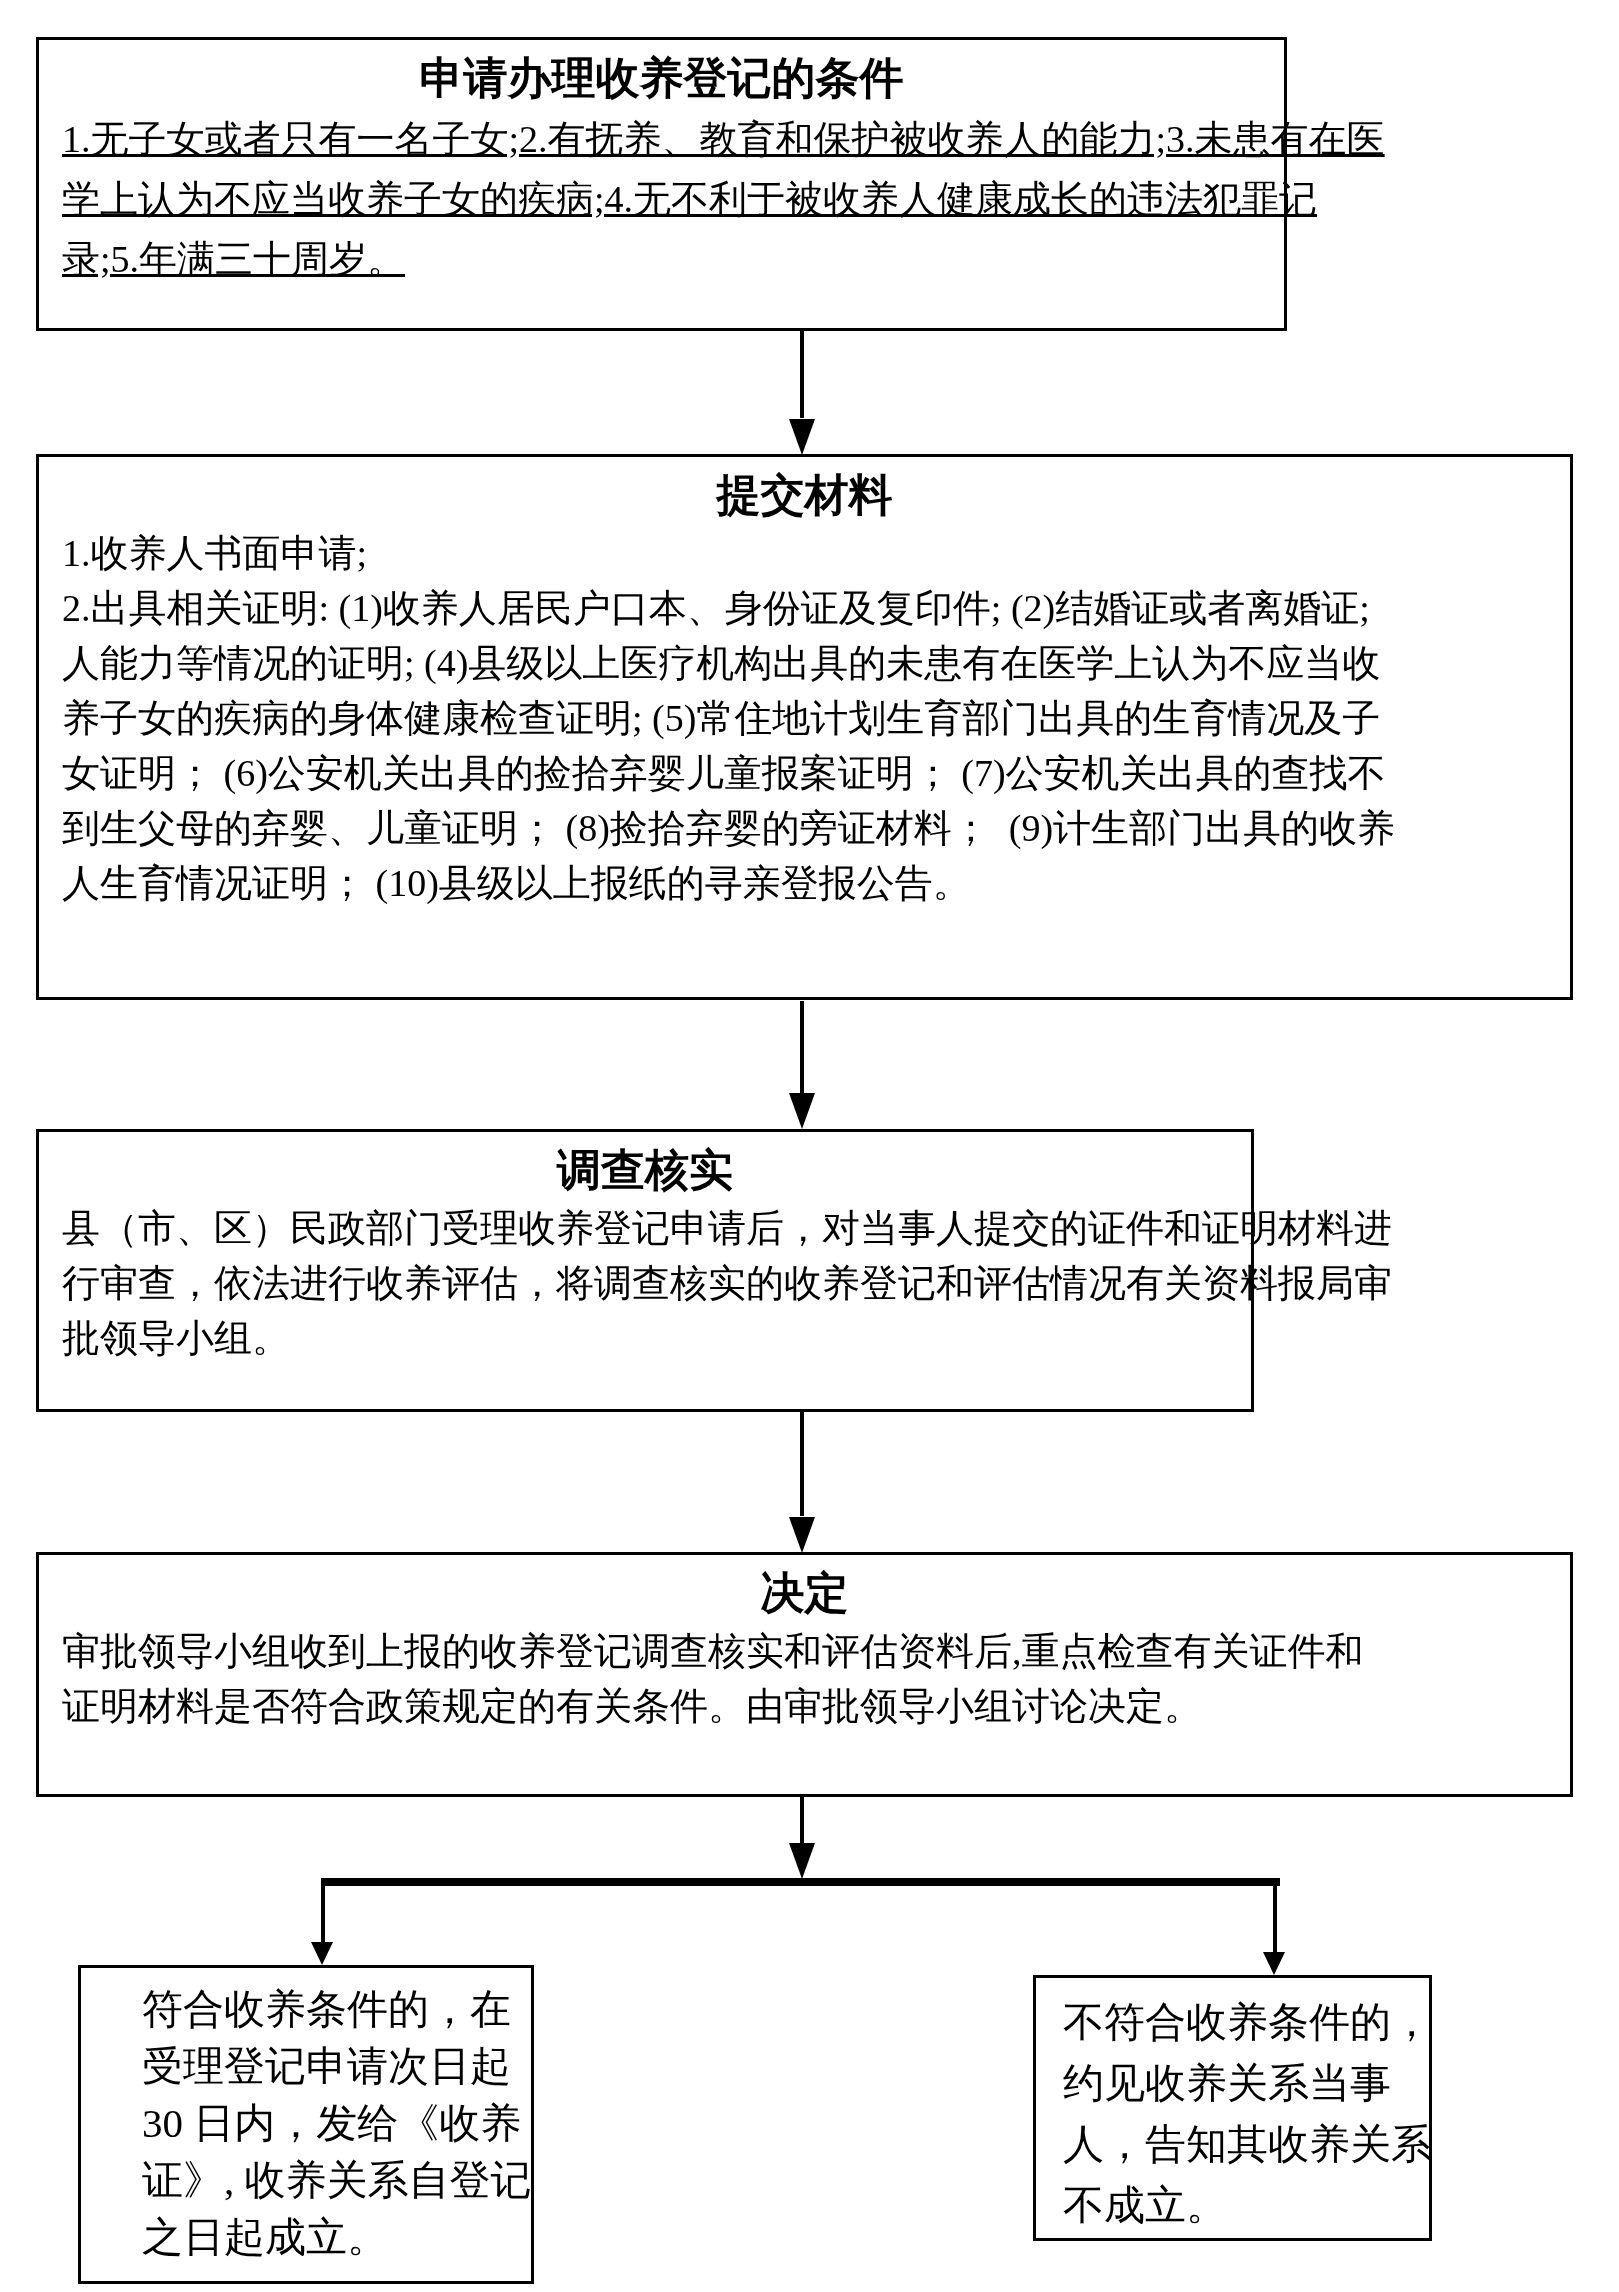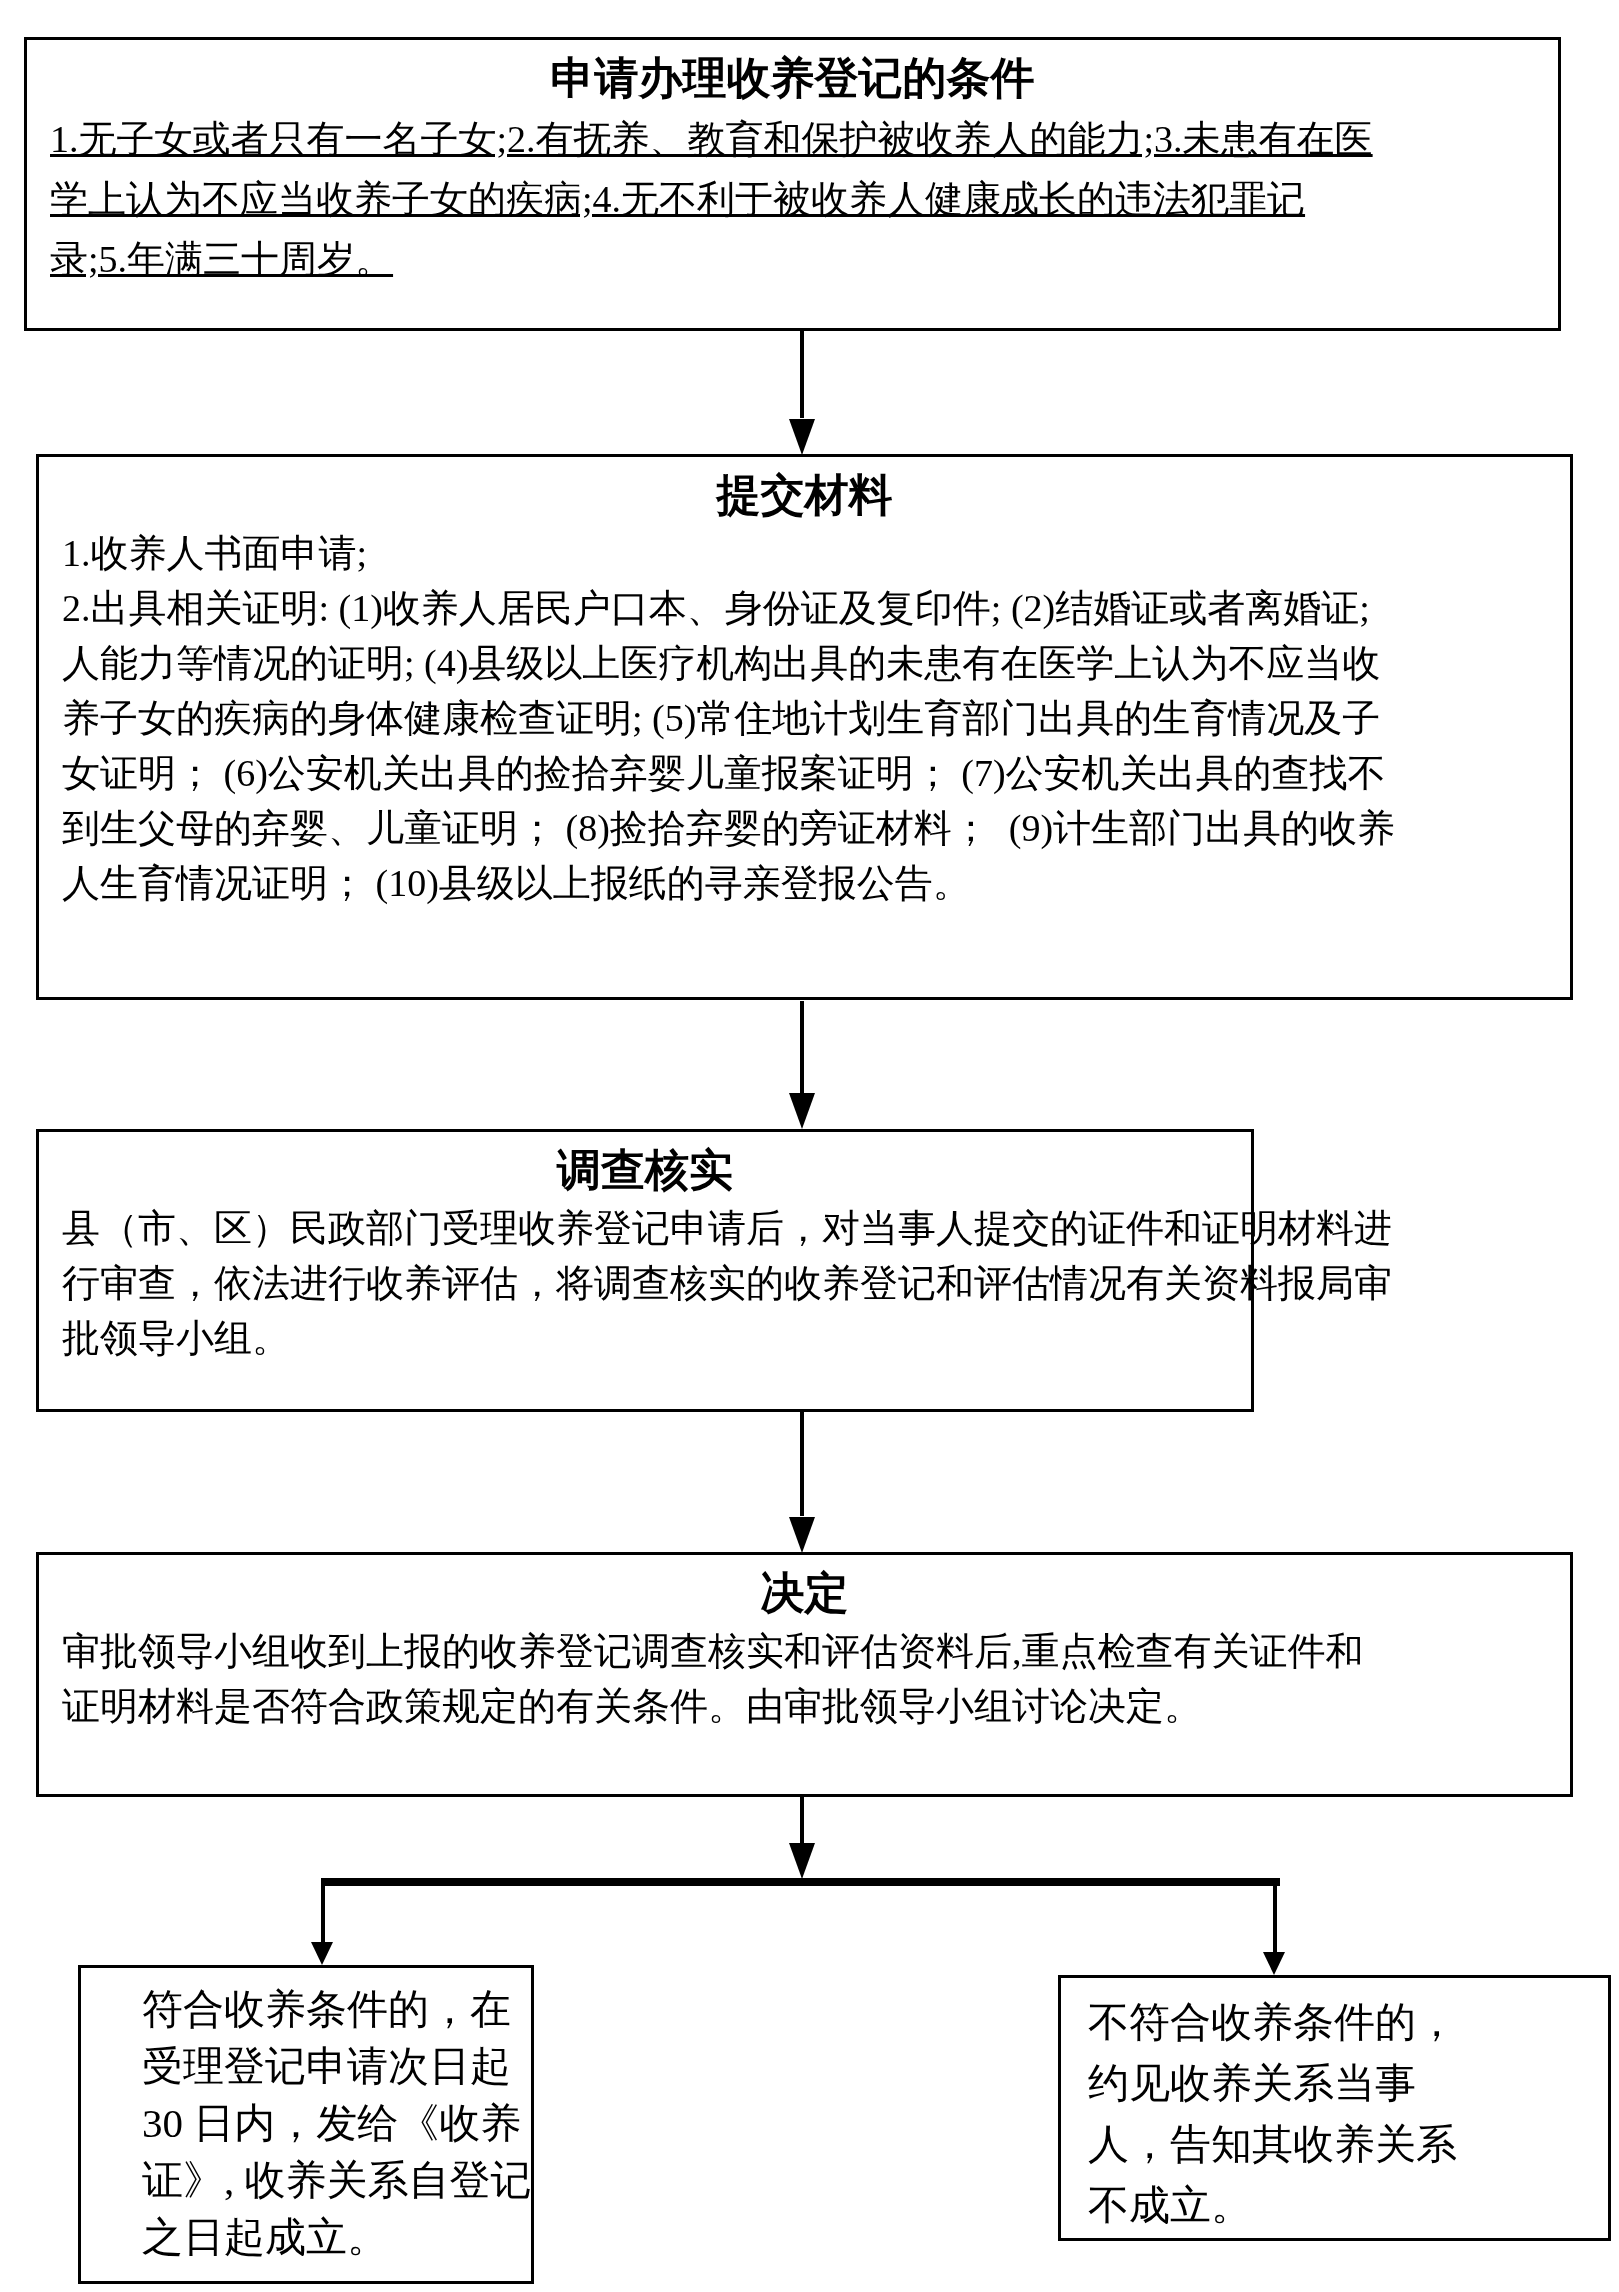--- a/index.html
+++ b/index.html
@@ -22,33 +22,33 @@
     line-height:55px;
     text-align:center;
     margin-top:10.7px;
   }
   .node-body{padding:3.6px 23px 0 23px;}
   .line{
     white-space:pre;
     font-size:38px;
   }
   
-  #node-conditions{left:24px;top:37px;width:1537px;height:294px;}
+  #node-conditions{left:36px;top:37px;width:1251px;height:294px;}
   #node-conditions .line{line-height:60px;text-decoration:underline;}
   #node-materials{left:36px;top:454px;width:1537px;height:546px;}
   #node-materials .line{line-height:55px;}
   #node-verify{left:36px;top:1129px;width:1218px;height:283px;}
   #node-verify .line{line-height:55px;}
   #node-decision{left:36px;top:1552px;width:1537px;height:245px;}
   #node-decision .line{line-height:55px;}
   
   #node-approved{left:78px;top:1965px;width:456px;height:319px;padding-left:36px;}
   #node-approved .node-body{padding:12.5px 18px 0 25px;}
   #node-approved .line{font-size:41px;line-height:57px;}
-  #node-rejected{left:1033px;top:1975px;width:553px;height:266px;margin-left:25px;}
+  #node-rejected{left:1033px;top:1975px;width:399px;height:266px;}
   #node-rejected .node-body{padding:14.3px 18px 0 27px;}
   #node-rejected .line{font-size:41px;line-height:61px;}
   
   .vline{position:absolute;width:3.6px;background:#000;}
   .hline{position:absolute;height:8px;background:#000;}
   .arrowhead{
     position:absolute;width:0;height:0;
     border-left:13.4px solid transparent;
     border-right:13.4px solid transparent;
     border-top:36px solid #000;

